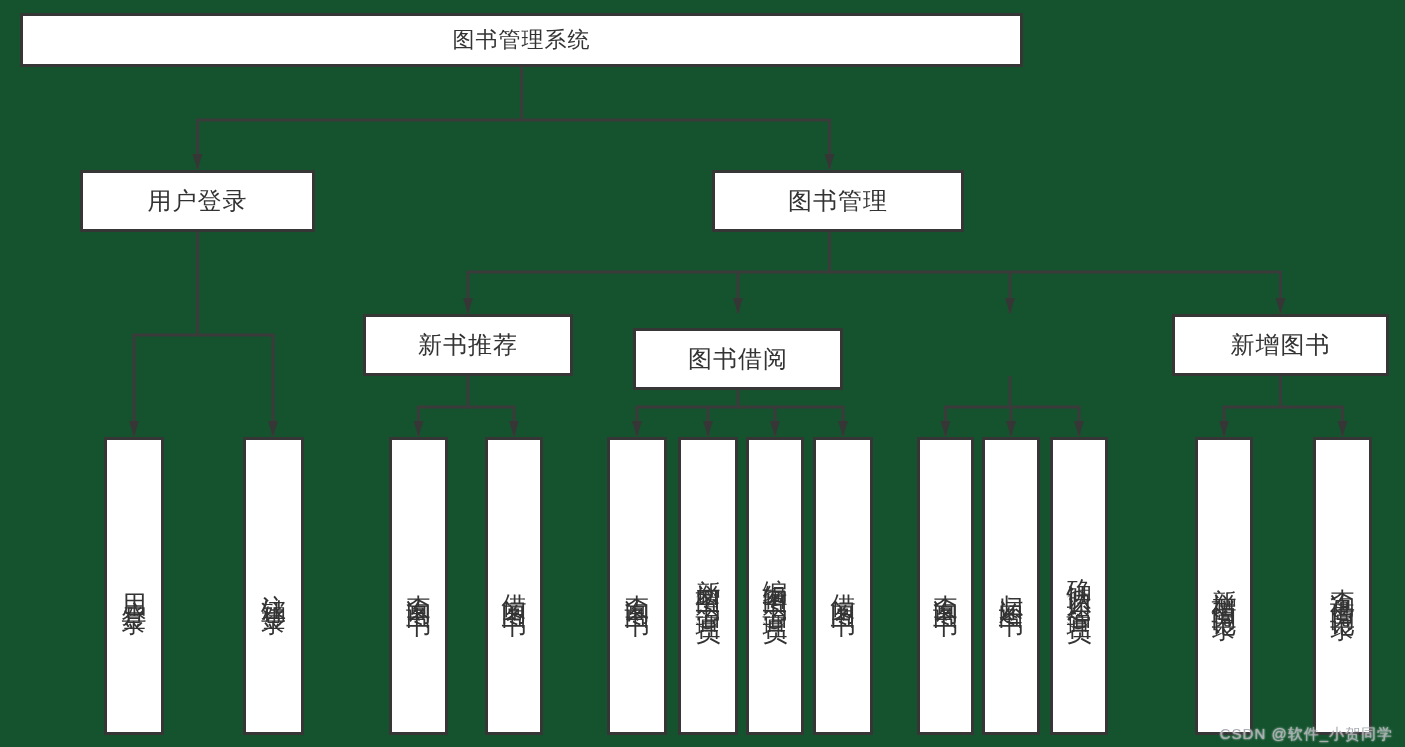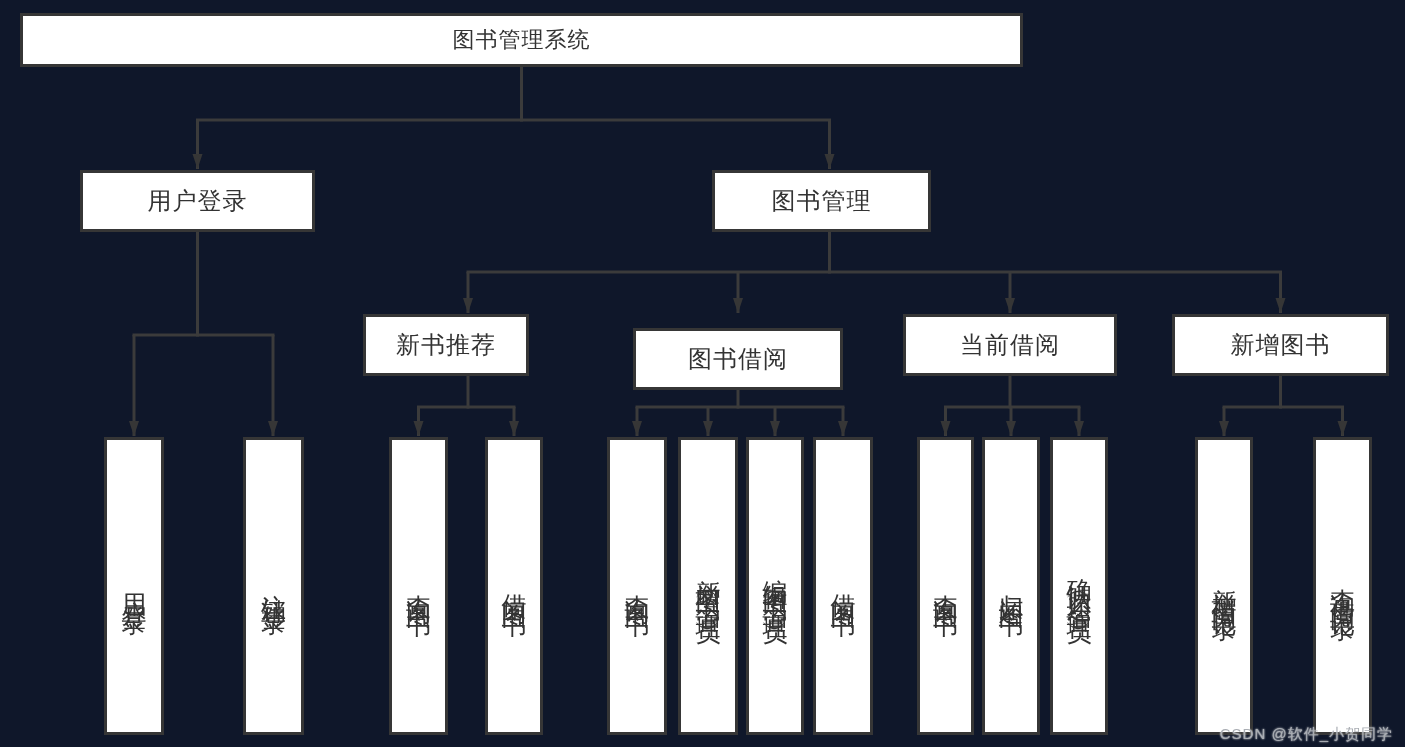--- a/index.html
+++ b/index.html
@@ -1,19 +1,19 @@
 <!DOCTYPE html>
 <html><head>
 <meta charset="utf-8">
 <style>
   html,body{margin:0;padding:0;background:#ffffff;}
   #canvas{
     position:relative;
     width:1405px;height:747px;
-    background:#0f172a;
+    background:#14532d;
     font-family:"Liberation Sans","DejaVu Sans",sans-serif;
     overflow:hidden;
   }
   #wires{position:absolute;left:0;top:0;width:1405px;height:747px;}
   .node{
     position:absolute;
     box-sizing:border-box;
     background:#ffffff;
     border:3px solid #363636;
     display:flex;align-items:center;justify-content:center;
@@ -106,25 +106,24 @@
       <path class="wire" d="M1280.5,376 V408.5"></path>
       <path class="wire" d="M1222.5,407 H1344"></path>
       <path class="wire" d="M1224,407 V436" marker-end="url(#arw)"></path>
       <path class="wire" d="M1342.5,407 V436" marker-end="url(#arw)"></path>
     </g>
   </svg>
 
   <div class="node root" style="left:20px;top:13px;width:1003px;height:54px;">图书管理系统</div>
 
   <div class="node" style="left:80px;top:170px;width:235px;height:62px;">用户登录</div>
-  <div class="node" style="left:712px;top:170px;width:219px;height:62px;">图书管理</div>
+  <div class="node" style="left:712px;top:170px;width:252px;height:62px;">图书管理</div>
 
-  <div class="node" style="left:363px;top:314px;width:166px;height:62px;">新书推荐</div>
+  <div class="node" style="left:363px;top:314px;width:210px;height:62px;">新书推荐</div>
   <div class="node" style="left:633px;top:328px;width:210px;height:62px;">图书借阅</div>
-  <div class="node" style="left:903px;top:314px;width:214px;height:62px;">当前借阅</div>
   <div class="node" style="left:1172px;top:314px;width:217px;height:62px;">新增图书</div>
 
   <div class="node leaf" style="left:104px;top:437px;width:60px;height:298px;">用户登录</div>
   <div class="node leaf" style="left:243px;top:437px;width:61px;height:298px;">注销登录</div>
 
   <div class="node leaf" style="left:389px;top:437px;width:59px;height:298px;">查询图书</div>
   <div class="node leaf" style="left:485px;top:437px;width:58px;height:298px;">借阅图书</div>
 
   <div class="node leaf" style="left:607px;top:437px;width:60px;height:298px;">查询图书</div>
   <div class="node leaf" style="left:678px;top:437px;width:60px;height:298px;">新增图书（管理员）</div>

